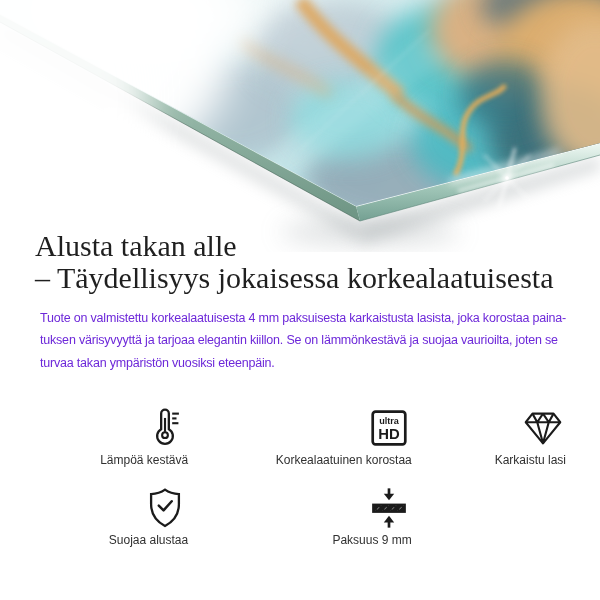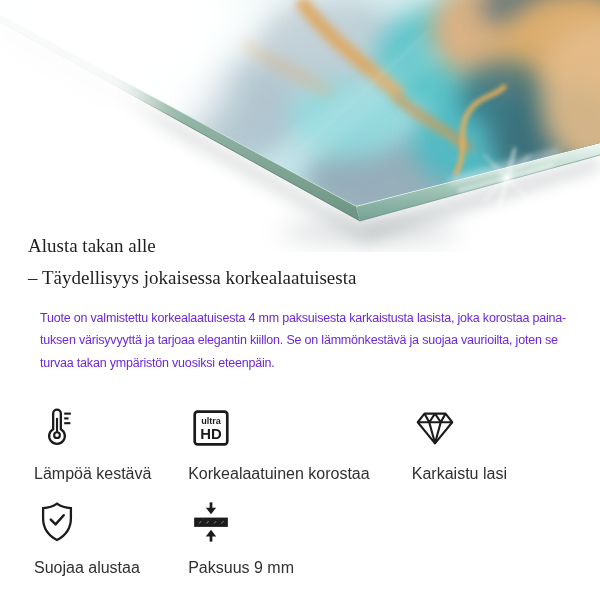--- a/index.html
+++ b/index.html
@@ -1,29 +1,29 @@
 <!DOCTYPE html>
 <html><head>
 <meta charset="utf-8">
 <style>
   html,body{margin:0;padding:0;background:#fff;}
   .page{position:relative;width:600px;height:600px;background:#ffffff;overflow:hidden;
         font-family:"Liberation Sans",sans-serif;}
   .hero{position:absolute;top:0;left:0;width:600px;height:252px;}
-  .heading{position:absolute;left:28px;top:230px;color:#1f1f1f;
-           font-family:"Liberation Serif",serif;font-size:19px;line-height:32px;
+  .heading{position:absolute;left:35px;top:230px;color:#1f1f1f;
+           font-family:"Liberation Serif",serif;font-size:30px;line-height:32px;
            font-weight:400;letter-spacing:0;}
   .paragraph{position:absolute;left:40px;top:307px;color:#6d28d9;
              font-size:12.5px;line-height:22.3px;letter-spacing:-0.2px;
              white-space:pre;}
   .features{position:absolute;left:34px;top:404px;width:532px;
             display:grid;grid-template-columns:1fr 1.45fr 1fr;grid-row-gap:17px;}
-  .feature-cell{display:flex;flex-direction:column;align-items:flex-start;}
+  .feature-cell{display:flex;flex-direction:column;align-items:flex-end;}
   .icon-box{height:47px;display:flex;align-items:center;justify-content:center;}
-  .feature-label{margin-top:16px;font-size:16px;color:#303030;line-height:14px;}
+  .feature-label{margin-top:2px;font-size:12px;color:#303030;line-height:14px;}
   .icon{stroke:#1b1b1b;fill:none;stroke-width:2.2;}
   .icon text{font-family:"Liberation Sans",sans-serif;fill:#1b1b1b;stroke:none;}
 </style>
 </head>
 <body>
 
 <div class="page">
 
   <div class="hero">
     <svg width="600" height="252" viewBox="0 0 600 252">

